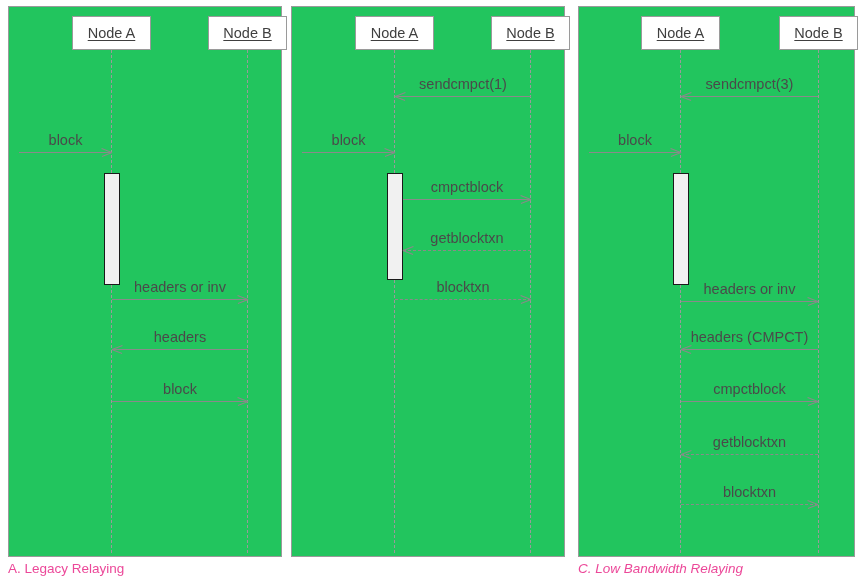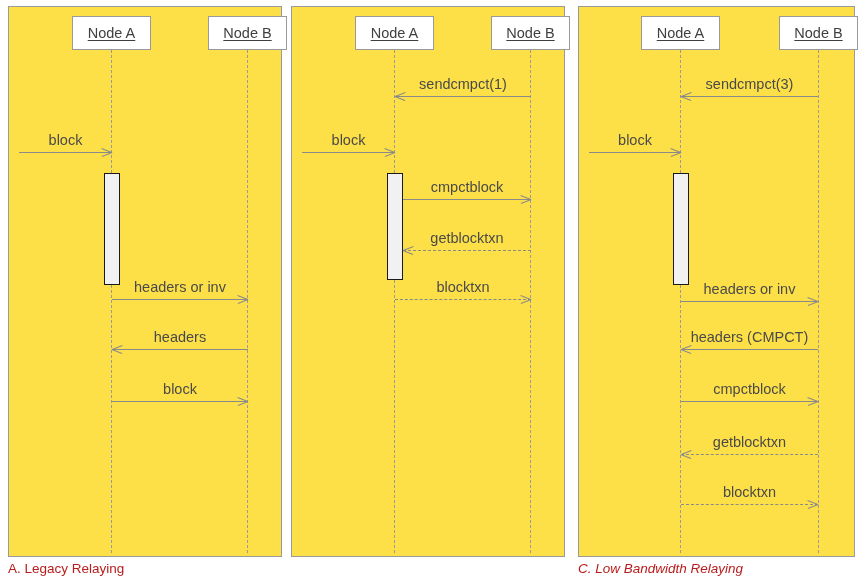--- a/index.html
+++ b/index.html
@@ -4,21 +4,21 @@
 <style>
   html,body{margin:0;padding:0;background:#ffffff;}
   body{
     width:867px;height:581px;position:relative;overflow:hidden;
     font-family:"Liberation Sans", sans-serif;
     color:#3f3f3f;
     -webkit-font-smoothing:antialiased;
   }
   #stage{position:absolute;left:0;top:0;width:867px;height:581px;}
 
-  .panel{position:absolute;border:1px solid #9a9a9a;background:#fde047;box-sizing:border-box;}
+  .panel{position:absolute;border:1px solid #9a9a9a;background:#22c55e;box-sizing:border-box;}
 
   .nodebox{
     position:absolute;box-sizing:border-box;
     border:1px solid #9a9a9a;background:#fff;
     display:flex;align-items:center;justify-content:center;
     font-size:14.5px;color:#3f3f3f;
   }
   .nodebox span{ text-decoration:underline; text-underline-offset:2px; }
 
   .lifeline{
@@ -47,21 +47,21 @@
   }
 
   
   .ah{position:absolute;width:11px;height:0;border-top:1px solid #8a8a8a;}
   .msg.right .ah.a1{right:0;top:0;transform-origin:100% 0;transform:rotate(-21deg);}
   .msg.right .ah.a2{right:0;top:0;transform-origin:100% 0;transform:rotate(21deg);}
   .msg.left  .ah.a1{left:0;top:0;transform-origin:0 0;transform:rotate(21deg);}
   .msg.left  .ah.a2{left:0;top:0;transform-origin:0 0;transform:rotate(-21deg);}
 
   .caption{
-    position:absolute;font-size:13.5px;color:#b91c1c;white-space:nowrap;
+    position:absolute;font-size:13.5px;color:#ec4899;white-space:nowrap;
   }
 </style>
 </head>
 <body>
 
 <div id="stage">
 
   <div class="panel" style="left:8px;top:6px;width:274px;height:551px;">
 
     <div class="nodebox" style="left:63px;top:9px;width:79px;height:34px;">

